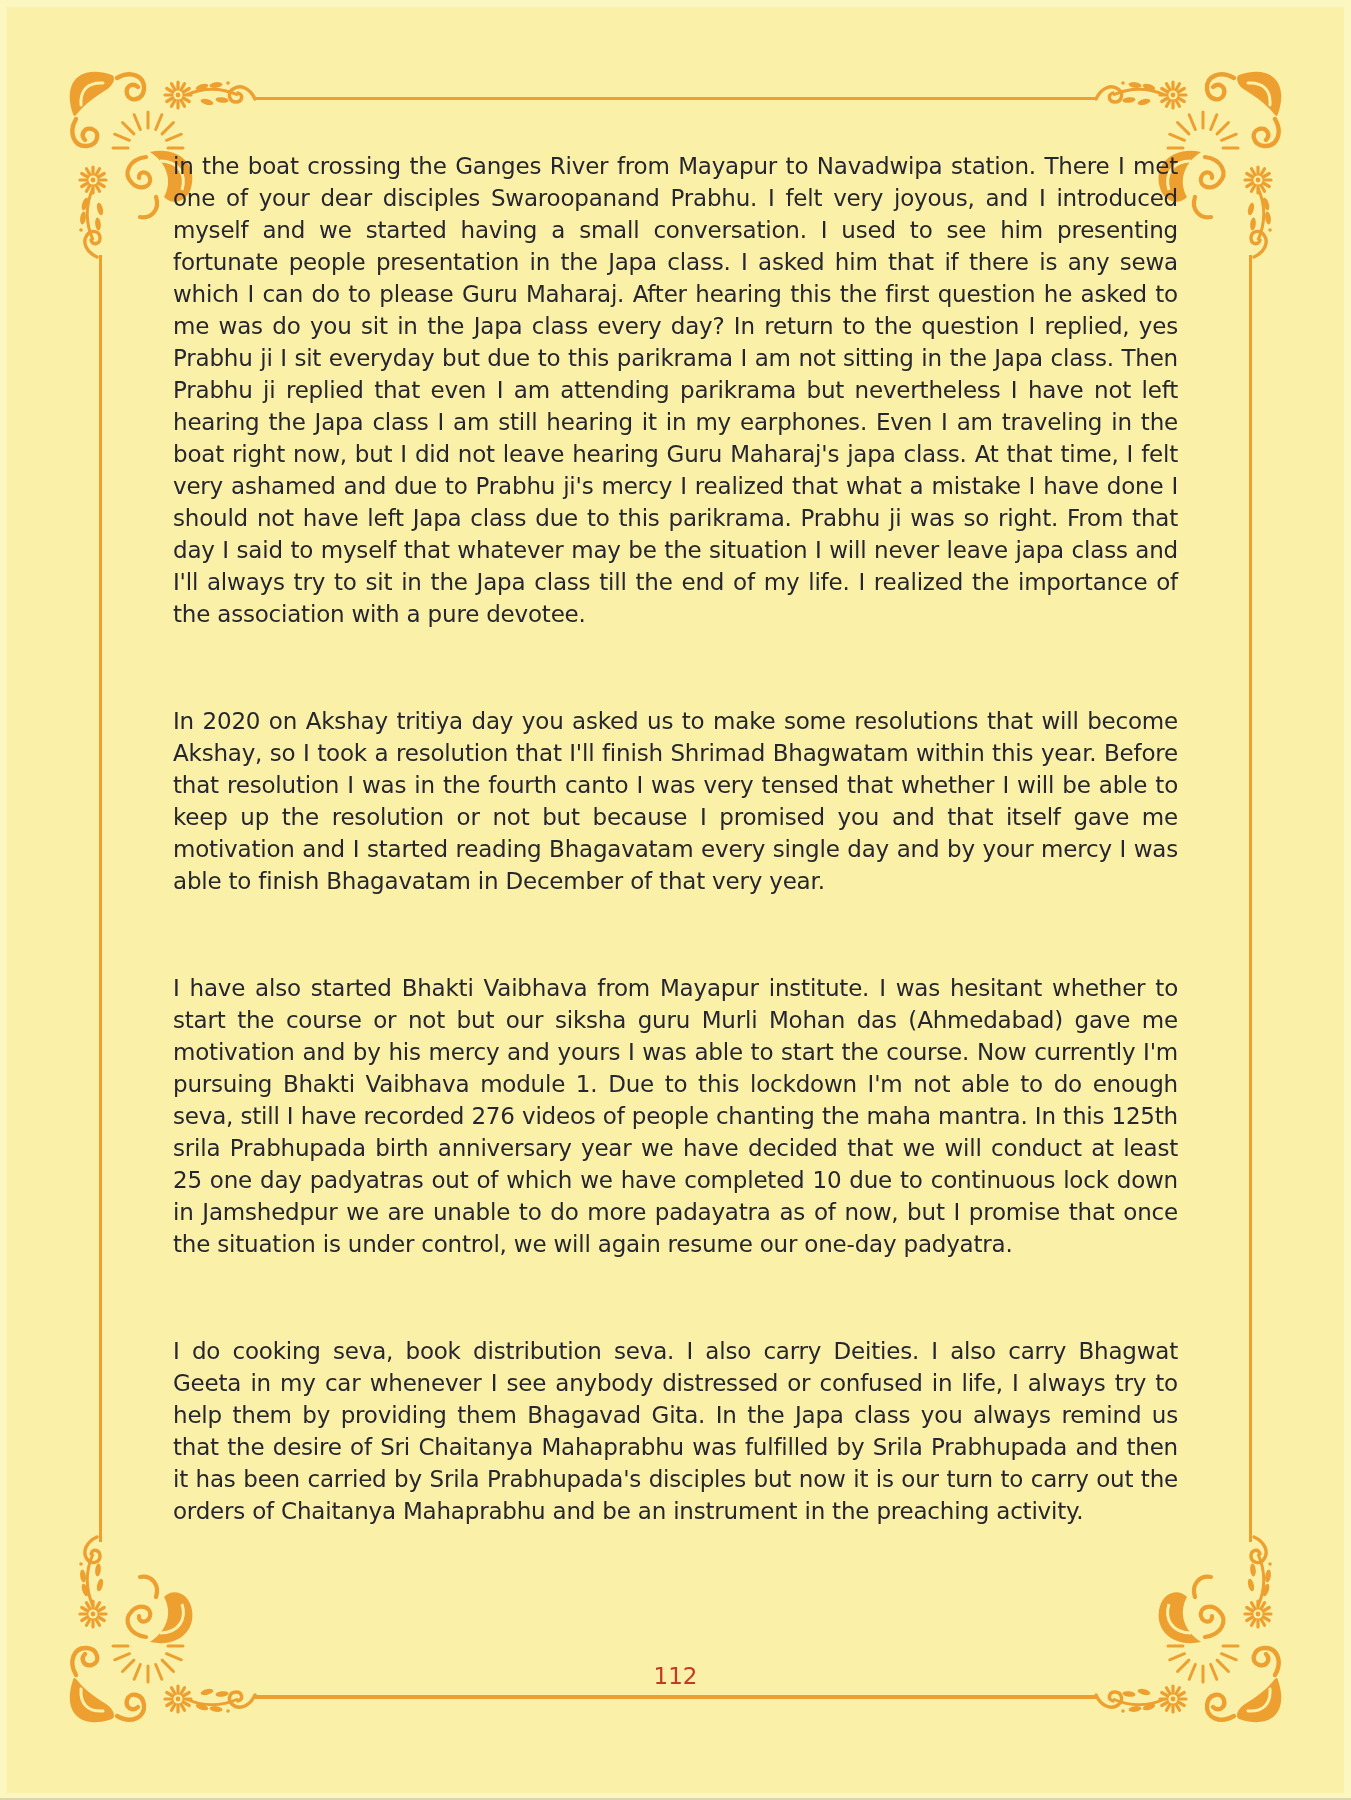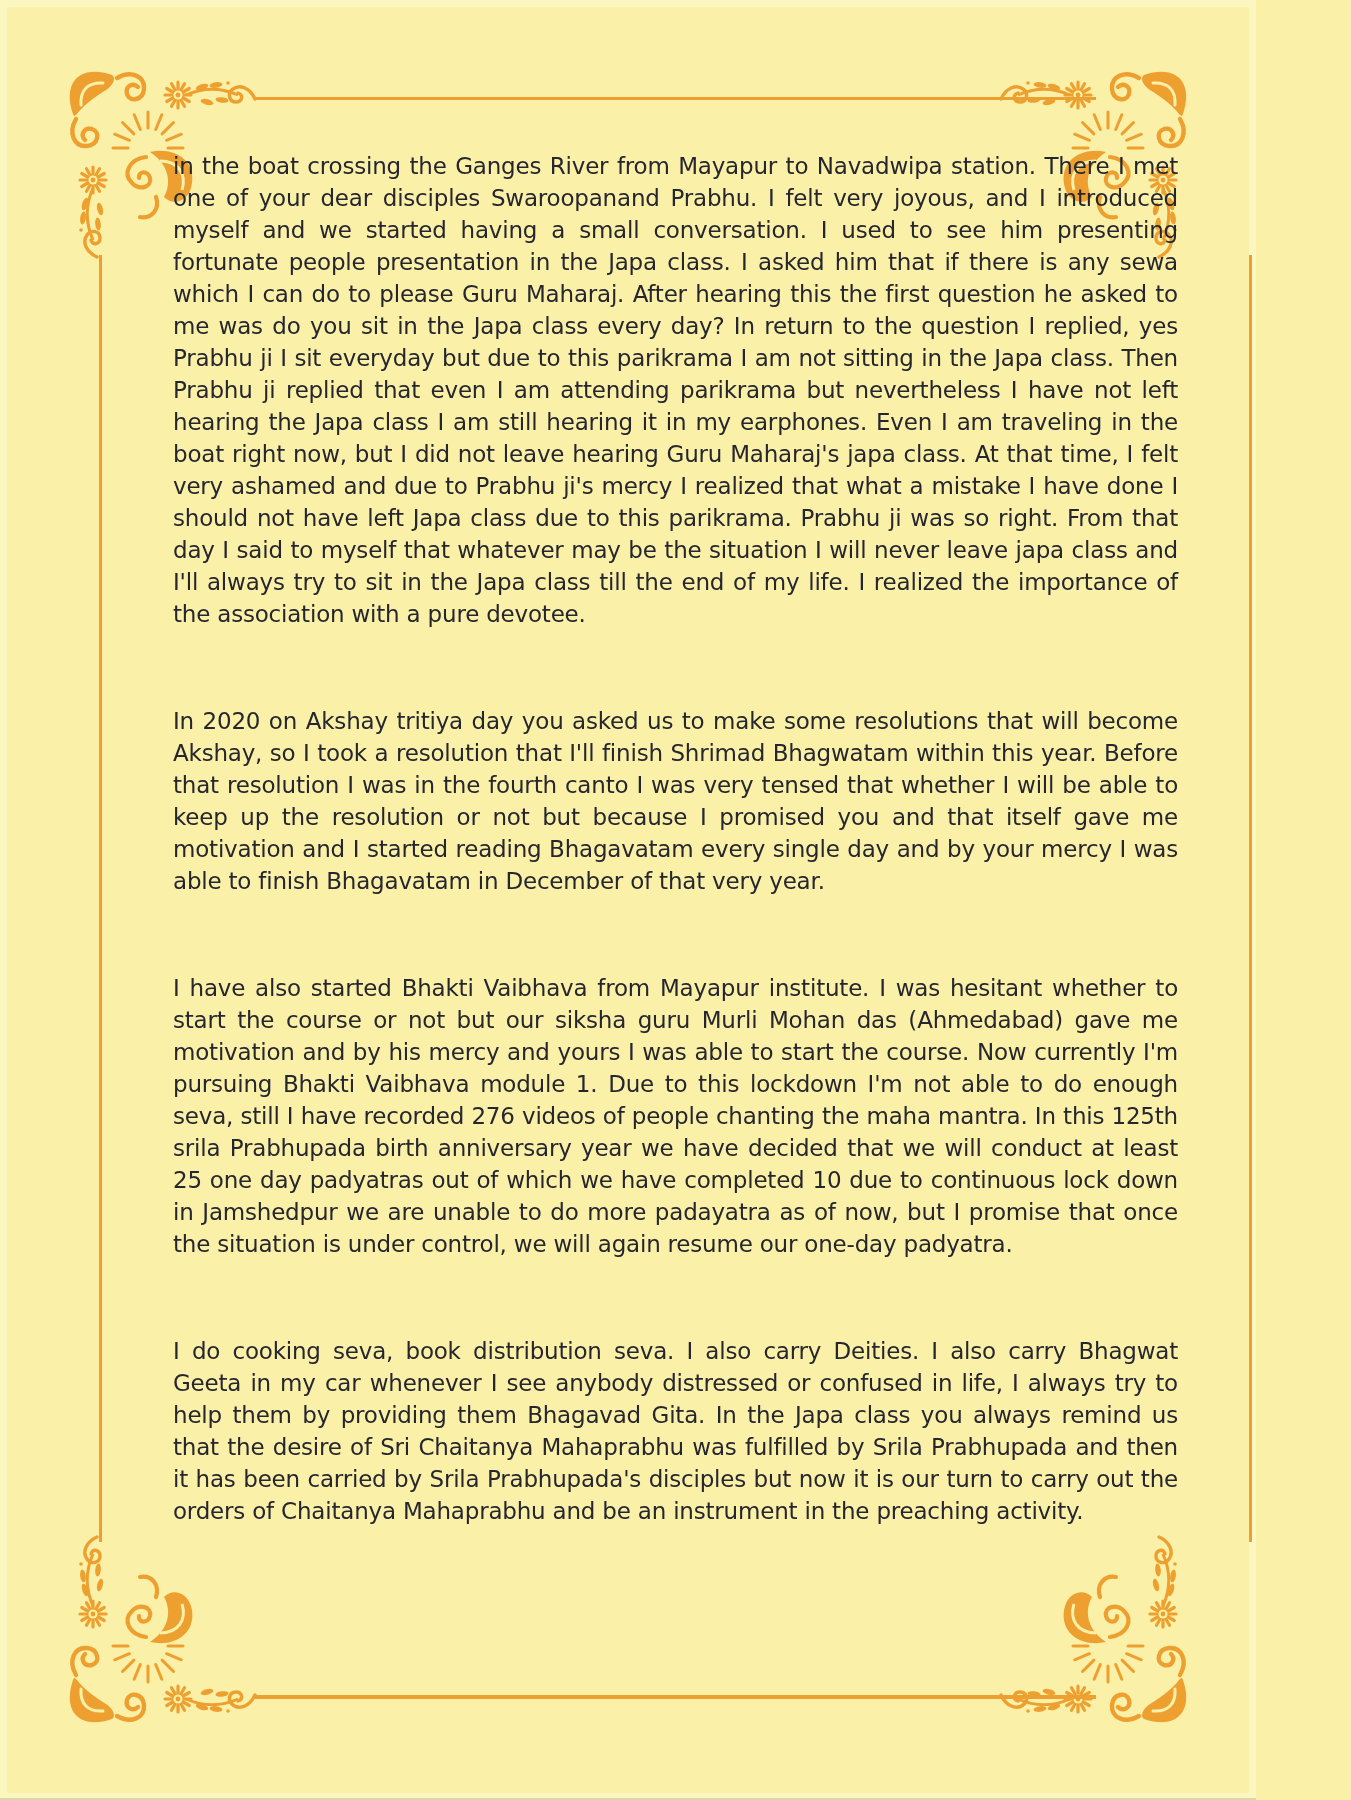--- a/index.html
+++ b/index.html
@@ -5,21 +5,21 @@
 <style>
   :root{
     --page-bg:#FAF0A8;
     --ornament:#EDA02F;
     --ink:#26262E;
     --page-num:#C23B2A;
   }
   html,body{margin:0;padding:0;background:var(--page-bg);}
   .page{
     position:relative;
-    width:1256px;height:1800px;
+    width:1351px;height:1800px;
     background:var(--page-bg);
     overflow:hidden;
     font-family:"DejaVu Sans","Liberation Sans",sans-serif;
     box-shadow:
       inset 0 0 0 7px rgba(255,252,225,0.45),
       inset 0 -2px 0 rgba(115,110,75,0.45);
   }
   
   .frame-line{position:absolute;background:var(--ornament);}
   .line-top{left:255px;top:97px;width:841px;height:3px;}
@@ -128,14 +128,15 @@
   <div class="frame-line line-left"></div>
   <div class="frame-line line-right"></div>
 
   <div class="body-text">
     <p>in the boat crossing the Ganges River from Mayapur to Navadwipa station. There I met one of your dear disciples Swaroopanand Prabhu. I felt very joyous, and I introduced myself and we started having a small conversation. I used to see him presenting fortunate people presentation in the Japa class. I asked him that if there is any sewa which I can do to please Guru Maharaj. After hearing this the first question he asked to me was do you sit in the Japa class every day? In return to the question I replied, yes Prabhu ji I sit everyday but due to this parikrama I am not sitting in the Japa class. Then Prabhu ji replied that even I am attending parikrama but nevertheless I have not left hearing the Japa class I am still hearing it in my earphones. Even I am traveling in the boat right now, but I did not leave hearing Guru Maharaj's japa class. At that time, I felt very ashamed and due to Prabhu ji's mercy I realized that what a mistake I have done I should not have left Japa class due to this parikrama. Prabhu ji was so right. From that day I said to myself that whatever may be the situation I will never leave japa class and I'll always try to sit in the Japa class till the end of my life. I realized the importance of the association with a pure devotee.</p>
     <p>In 2020 on Akshay tritiya day you asked us to make some resolutions that will become Akshay, so I took a resolution that I'll finish Shrimad Bhagwatam within this year. Before that resolution I was in the fourth canto I was very tensed that whether I will be able to keep up the resolution or not but because I promised you and that itself gave me motivation and I started reading Bhagavatam every single day and by your mercy I was able to finish Bhagavatam in December of that very year.</p>
     <p>I have also started Bhakti Vaibhava from Mayapur institute. I was hesitant whether to start the course or not but our siksha guru Murli Mohan das (Ahmedabad) gave me motivation and by his mercy and yours I was able to start the course. Now currently I'm pursuing Bhakti Vaibhava module 1. Due to this lockdown I'm not able to do enough seva, still I have recorded 276 videos of people chanting the maha mantra. In this 125th srila Prabhupada birth anniversary year we have decided that we will conduct at least 25 one day padyatras out of which we have completed 10 due to continuous lock down in Jamshedpur we are unable to do more padayatra as of now, but I promise that once the situation is under control, we will again resume our one-day padyatra.</p>
     <p>I do cooking seva, book distribution seva. I also carry Deities. I also carry Bhagwat Geeta in my car whenever I see anybody distressed or confused in life, I always try to help them by providing them Bhagavad Gita. In the Japa class you always remind us that the desire of Sri Chaitanya Mahaprabhu was fulfilled by Srila Prabhupada and then it has been carried by Srila Prabhupada's disciples but now it is our turn to carry out the orders of Chaitanya Mahaprabhu and be an instrument in the preaching activity.</p>
   </div>
 
+  <div class="page-number">112</div>
 
 </div>
 
 </body></html>

